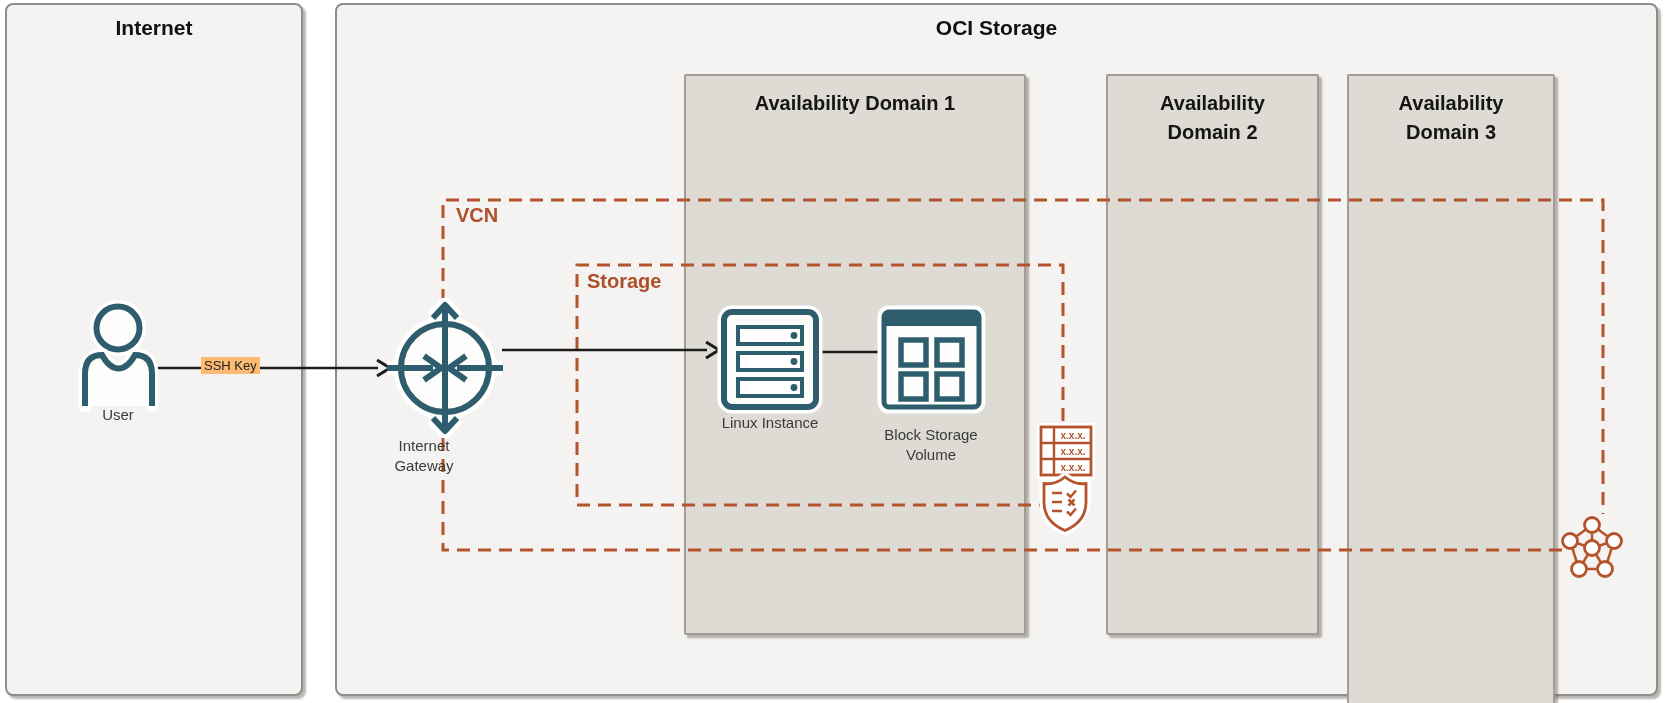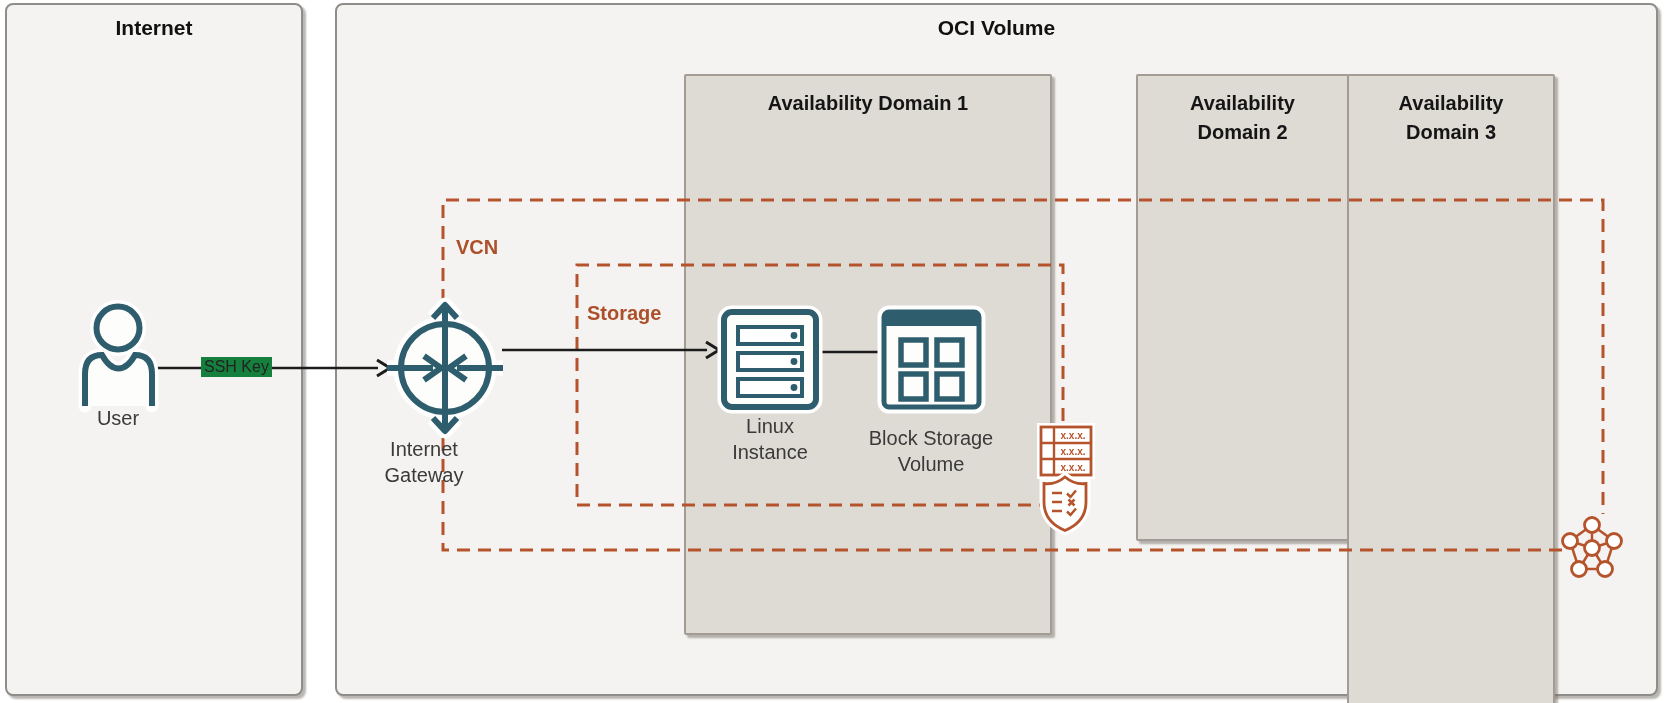--- a/index.html
+++ b/index.html
@@ -19,47 +19,47 @@
   .ad-box{
     position:absolute;background:#dedbd4;border:2px solid #a29c94;
     border-radius:2px;box-shadow:3px 3px 2px rgba(115,109,102,0.5);
     box-sizing:border-box;
   }
   .ad-title{
     text-align:center;font-weight:bold;font-size:20px;color:#151515;
     margin-top:13px;line-height:1.45;
   }
   #net-svg{position:absolute;left:0;top:0;pointer-events:none;}
-  .net-label{position:absolute;font-weight:bold;font-size:20px;color:#ad4f28;margin-top:32px;}
+  .net-label{position:absolute;font-weight:bold;font-size:20px;color:#ad4f28;}
   .caption{
-    position:absolute;font-size:20px;color:#3a3a3a;text-align:center;
+    position:absolute;font-size:15px;color:#3a3a3a;text-align:center;
     line-height:1.32;
   }
   .edge-label{
-    position:absolute;font-size:16px;color:#222;background:#15803d;
+    position:absolute;font-size:13px;color:#222;background:#fdba74;
     padding:1px 3px;white-space:nowrap;text-align:center;
   }
 </style>
 </head>
 <body>
 
 <div id="canvas">
 
   <div class="panel" style="left:5px;top:3px;width:298px;height:693px;">
     <div class="panel-title">Internet</div>
   </div>
 
   <div class="panel" style="left:335px;top:3px;width:1323px;height:693px;">
-    <div class="panel-title">OCI Volume</div>
+    <div class="panel-title">OCI Storage</div>
   </div>
 
-  <div class="ad-box" style="left:684px;top:74px;width:368px;height:561px;">
+  <div class="ad-box" style="left:684px;top:74px;width:342px;height:561px;">
     <div class="ad-title" style="padding:0 30px;">Availability Domain 1</div>
   </div>
-  <div class="ad-box" style="left:1136px;top:74px;width:213px;height:467px;">
+  <div class="ad-box" style="left:1106px;top:74px;width:213px;height:561px;">
     <div class="ad-title" style="padding:0 28px;">Availability Domain 2</div>
   </div>
   <div class="ad-box" style="left:1347px;top:74px;width:208px;height:670px;">
     <div class="ad-title" style="padding:0 26px;">Availability Domain 3</div>
   </div>
 
   <svg id="net-svg" width="1665" height="703" viewBox="0 0 1665 703">
 
     <path d="M443 302 V200 H1603 V514 M443 438 V550 H1564" fill="none" stroke="#b5542c" stroke-width="3" stroke-dasharray="13 8"></path>
 

